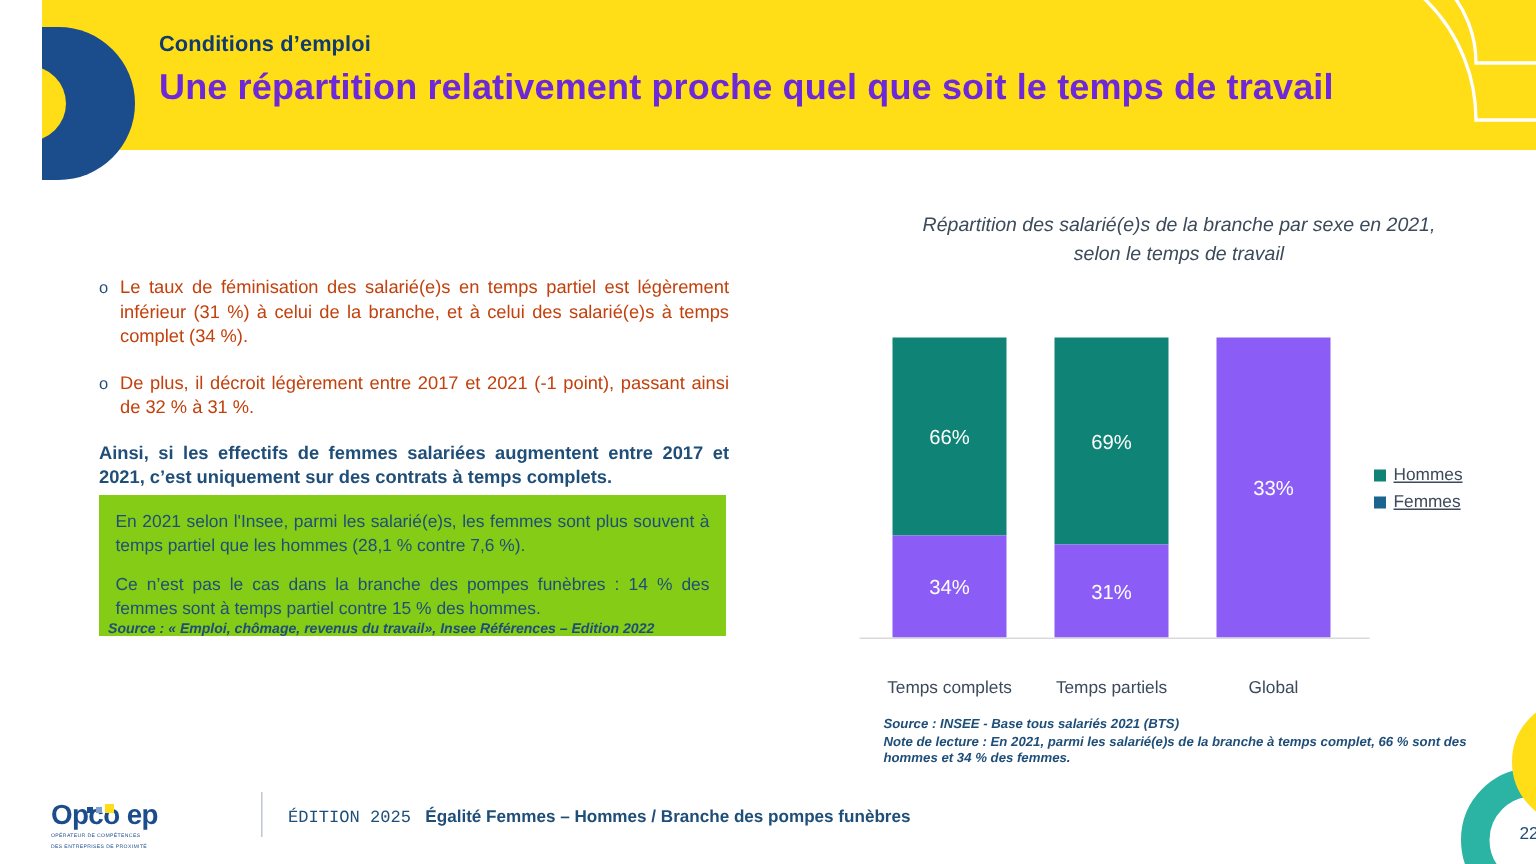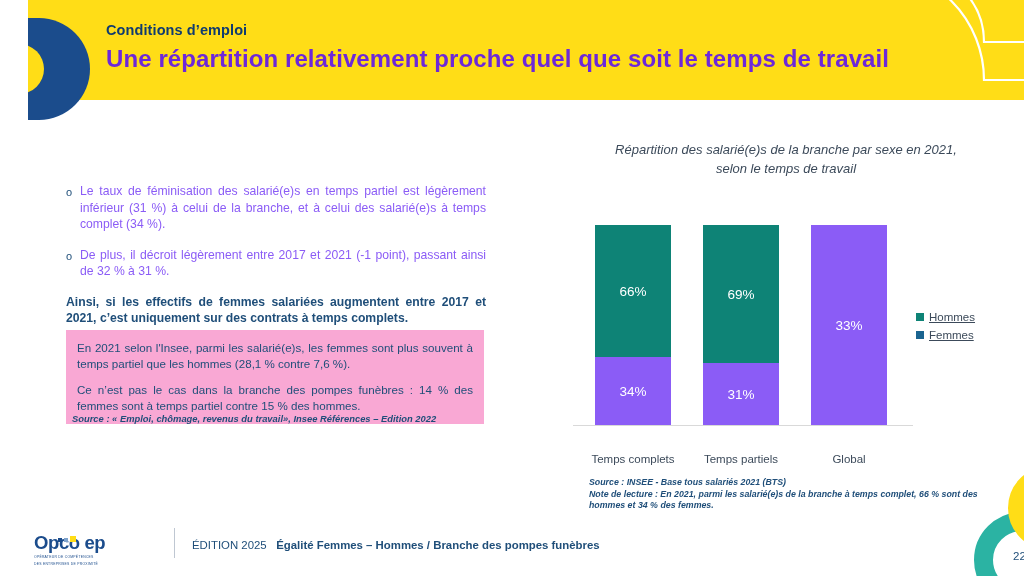--- a/index.html
+++ b/index.html
@@ -96,37 +96,37 @@
     color: #1F4E79;
     font-size: 11px;
     line-height: 17px;
     padding-top: 1px;
   }
   .bullet-text {
     flex: 1 1 auto;
     font-size: 12.2px;
     line-height: 16.5px;
     text-align: justify;
-    color: #8b5cf6;
+    color: #c2410c;
   }
   .para-strong {
     font-size: 12.2px;
     line-height: 16.5px;
     color: #1F4E79;
     font-weight: bold;
     margin-top: 4px;
     text-align: justify;
   }
 
   .callout {
     position: absolute;
     left: 38px;
     top: 330px;
     width: 418px;
-    background: #f9a8d4;
+    background: #84cc16;
     padding: 10px 11px 11px 11px;
     box-sizing: border-box;
   }
   .callout p {
     margin: 0;
     font-size: 11.6px;
     line-height: 15.5px;
     color: #1F4E79;
     text-align: justify;
   }
@@ -272,21 +272,21 @@
     height: 30px;
     background: #BFC7D2;
   }
   .footer-text {
     position: absolute;
     left: 164px;
     top: 539px;
     font-size: 11.4px;
     color: #1F4E79;
   }
-  .footer-edition { font-weight: normal; }
+  .footer-edition { font-weight: normal; font-family: Liberation Mono, monospace; }
   .footer-doc { font-weight: bold; }
 
   .page-num {
     position: absolute;
     left: 985px;
     top: 550px;
     font-size: 11.5px;
     color: #1F4E79;
   }
 

